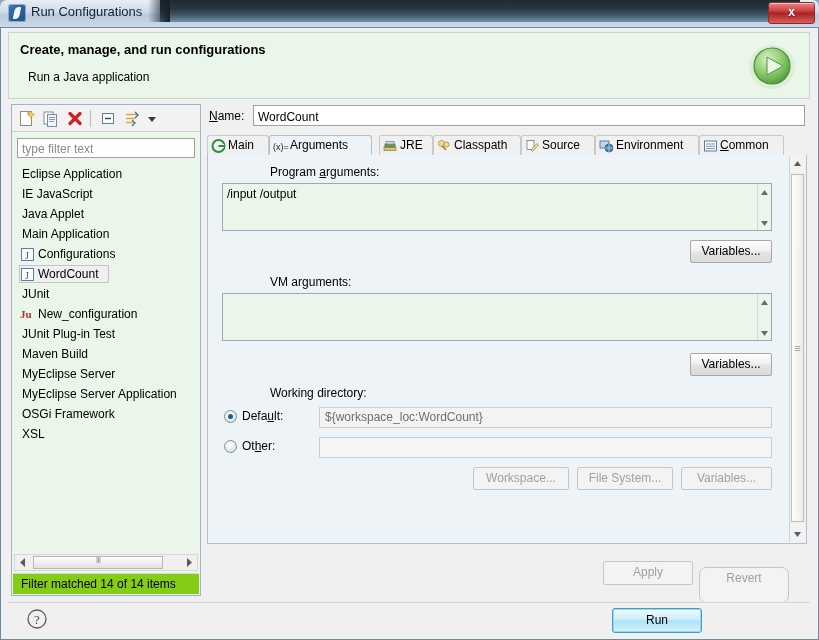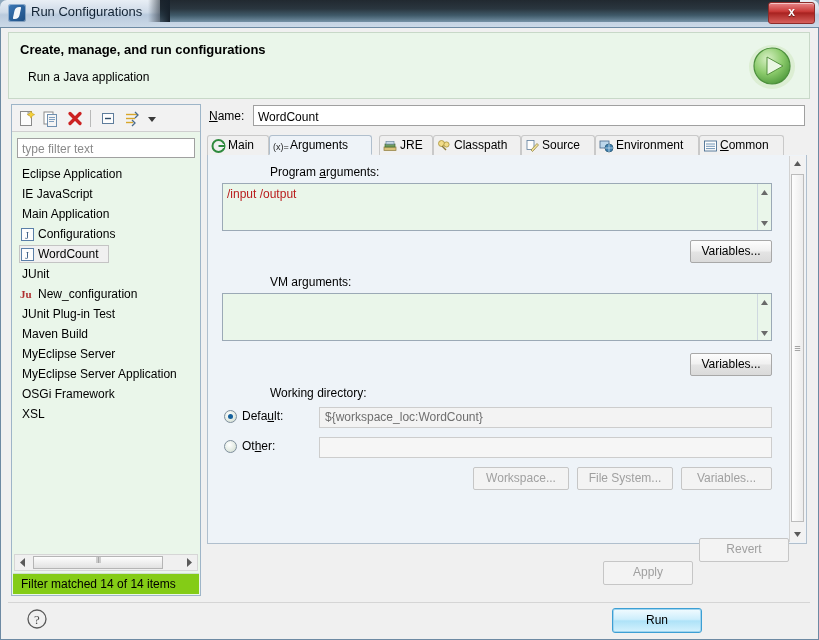--- a/index.html
+++ b/index.html
@@ -347,21 +347,21 @@
   .ta-wrap {
     position: absolute;
     background: #eaf6ea;
     border: 1px solid #9ba9b6;
     box-sizing: border-box;
   }
   .ta-text {
     position: absolute;
     left: 4px; top: 3px;
     font-size: 12px;
-    color: #b91c1c;
+    color: #000000;
     font-family: "Liberation Sans", sans-serif;
     white-space: pre;
   }
   .ta-scroll {
     position: absolute;
     right: 0; top: 0;
     width: 14px; height: 100%;
     background: #eaf6ea;
     border-left: 1px solid #cfd8e0;
     box-sizing: border-box;
@@ -450,21 +450,21 @@
     content: "≡";
     position: absolute;
     left: 50%; top: 50%;
     transform: translate(-50%,-50%);
     font-size: 11px;
     color: #8c8c8c;
   }
 
   
   #apply-btn { position: absolute; left: 602px; top: 533px; width: 90px; height: 24px; }
-  #revert-btn { position: absolute; left: 698px; top: 510px; width: 90px; height: 24px; }
+  #revert-btn { position: absolute; left: 698px; top: 539px; width: 90px; height: 36px; border-radius: 7px; }
 
   
   #bottom-bar {
     position: absolute;
     left: 7px; top: 574px;
     width: 802px; height: 32px;
     border-top: 1px solid #d5d5d5;
   }
   #help-icon {
     position: absolute;
@@ -585,20 +585,23 @@
       <input id="filter-box" type="text" placeholder="type filter text" style="">
 
       <div id="tree">
         <div class="tree-item">
           <span class="lbl">Eclipse Application</span>
         </div>
         <div class="tree-item">
           <span class="lbl">IE JavaScript</span>
         </div>
         <div class="tree-item">
+          <span class="lbl">Java Applet</span>
+        </div>
+        <div class="tree-item">
           <span class="lbl">Main Application</span>
         </div>
         <div class="tree-item indent">
           <span class="ji"></span>
           <span class="lbl">Configurations</span>
         </div>
         <div class="tree-item indent selected">
           <span class="sel-bg" style="width:90px"></span>
           <span class="ji"></span>
           <span class="lbl">WordCount</span>

